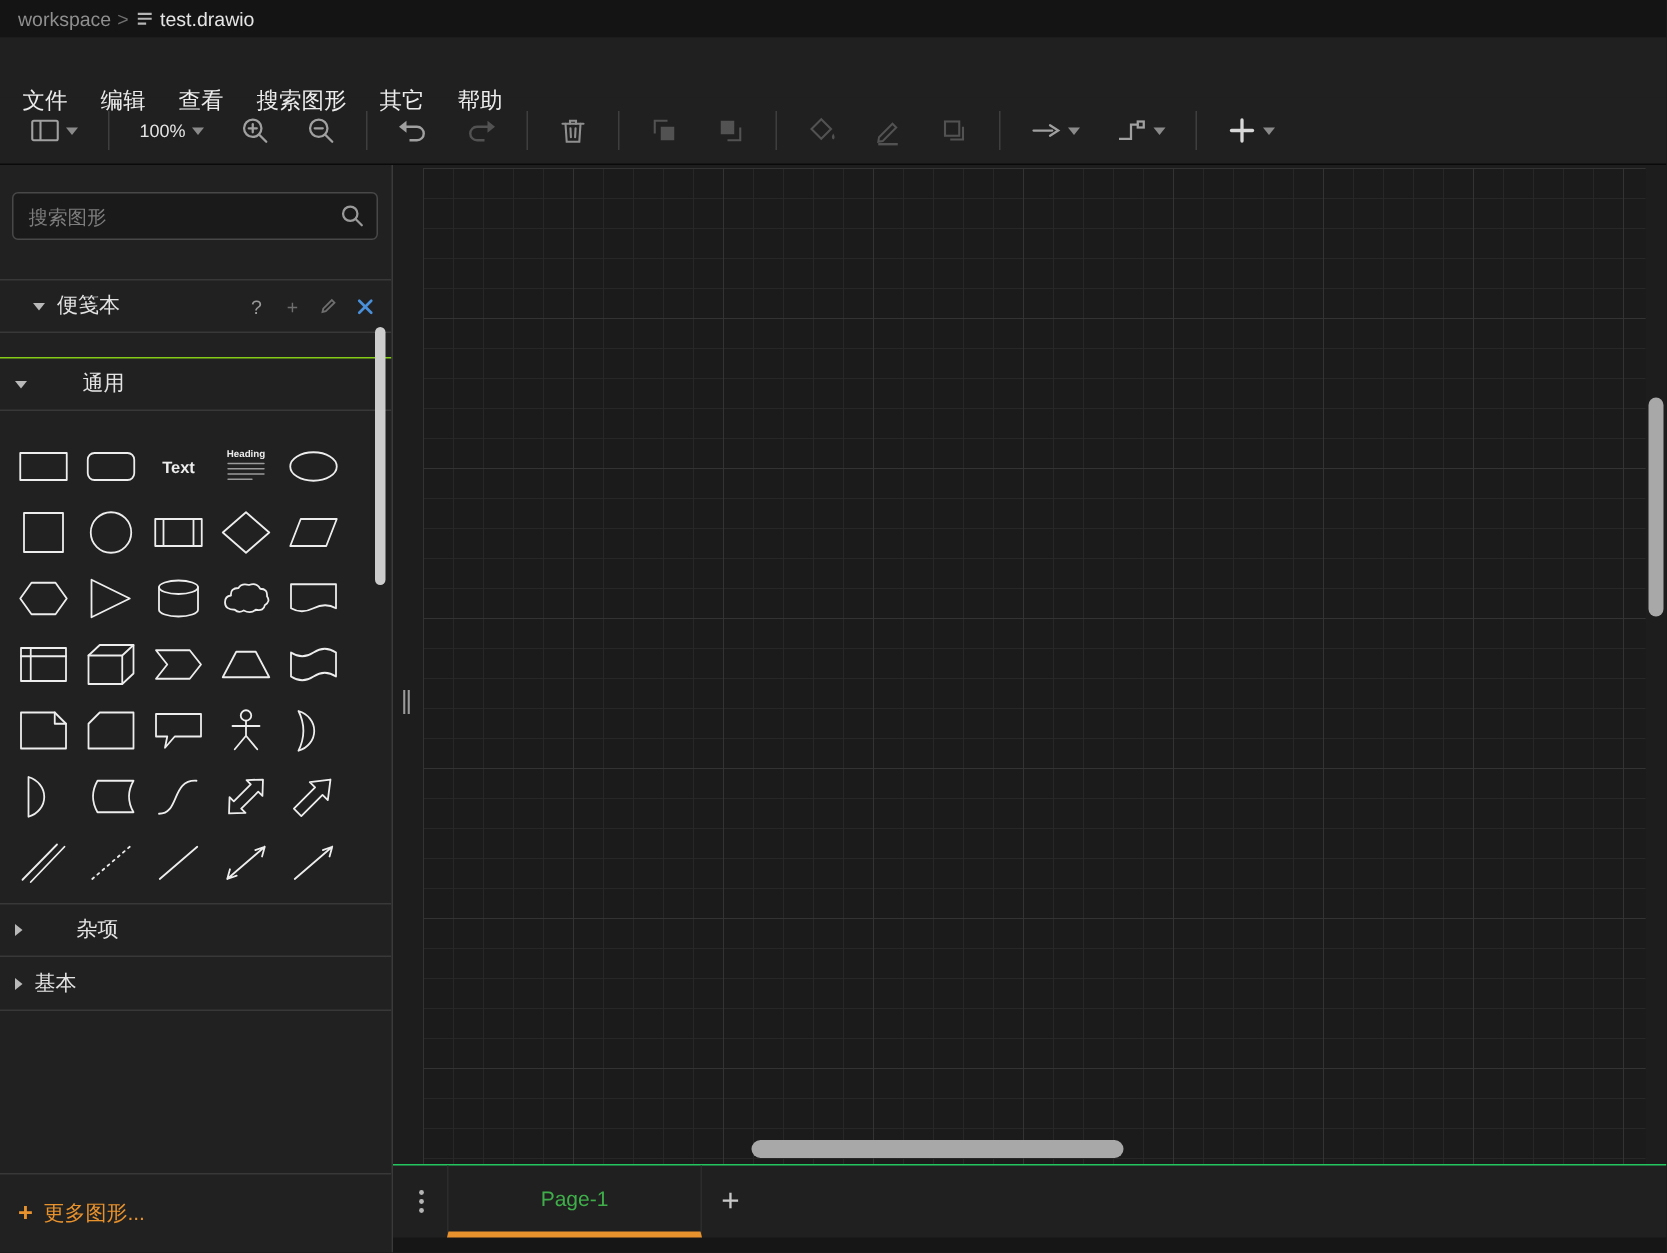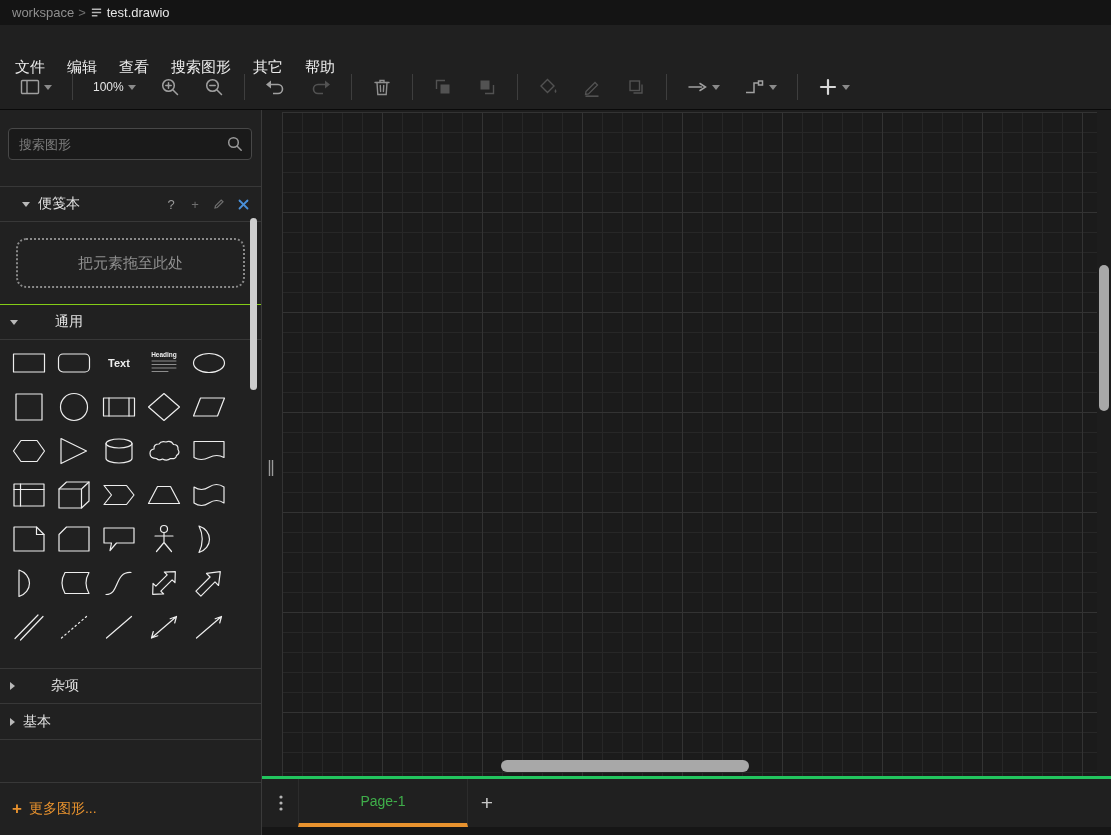--- a/index.html
+++ b/index.html
@@ -44,21 +44,21 @@
   .search-input::placeholder{color:#7d7d7d;}
   .mag{position:absolute;right:9px;top:8px;color:#9a9a9a;cursor:pointer;}
   .sec-head{display:flex;align-items:center;height:36px;padding:0 10px;border-bottom:1px solid #383838;font-size:14px;color:#e3e3e3;gap:8px;cursor:pointer;}
   .sec-head.first{margin-top:26px;border-top:1px solid #383838;padding-left:22px;}
   .sec-spacer{flex:1;}
   .sp-ico{display:flex;align-items:center;justify-content:center;width:16px;color:#9a9a9a;font-size:13px;cursor:pointer;background:none;border:none;font-family:inherit;padding:0;}
   .sp-ico.dim{color:#6e6e6e;}
   .drop-area{margin:16px 16px;height:50px;border:2px dotted #8a8a8a;border-radius:10px;display:flex;align-items:center;justify-content:center;color:#909090;font-size:15px;cursor:default;}
   .gen-head{margin-top:16px;border-top:1px solid #84cc16;gap:37px;}
   .shape-grid{display:grid;grid-template-columns:repeat(5,45px);grid-auto-rows:44px;padding:8px 6px 2px 6px;}
-  .shape-cell{display:flex;align-items:flex-start;justify-content:center;cursor:grab;color:var(--shape-stroke);}
+  .shape-cell{display:flex;align-items:flex-end;justify-content:center;cursor:grab;color:var(--shape-stroke);}
   .shape-icon{display:flex;}
   .collapsed-head{height:36px;border-bottom:1px solid #383838;}
   .collapsed-head.topline{margin-top:10px;border-top:1px solid #383838;gap:36px;}
   .sidebar-footer{position:absolute;bottom:0;left:0;right:0;height:53px;border-top:1px solid #383838;background:#212121;display:flex;align-items:center;padding:0 12px;gap:7px;font-size:14px;color:var(--accent);cursor:pointer;}
   .plus-orange{font-size:17px;font-weight:bold;color:var(--accent);}
   .sidebar-scroll-thumb{position:absolute;right:4px;top:108px;width:7px;height:172px;background:#cdcdcd;border-radius:4px;cursor:pointer;}
   
   .canvas-col{flex:1;position:relative;background:#1d1d1d;}
   .collapse-handle{position:absolute;left:5px;top:348px;color:#9a9a9a;cursor:pointer;}
   .canvas{
@@ -68,21 +68,21 @@
       linear-gradient(to right,#333333 1px,transparent 1px),
       linear-gradient(to bottom,#333333 1px,transparent 1px),
       linear-gradient(to right,#272727 1px,transparent 1px),
       linear-gradient(to bottom,#272727 1px,transparent 1px);
     background-size:100px 100px,100px 100px,20px 20px,20px 20px;
     cursor:default;
   }
   .vthumb{position:absolute;right:2px;top:155px;width:10px;height:146px;background:#a8a8a8;border-radius:5px;cursor:pointer;}
   .hthumb{position:absolute;left:239px;bottom:63px;width:248px;height:12px;background:#a8a8a8;border-radius:6px;cursor:pointer;}
   
-  .footer{position:absolute;left:0;right:0;bottom:0;height:59px;border-top:3px solid #22c55e;background:#202020;}
+  .footer{position:absolute;left:0;right:0;bottom:0;height:59px;border-top:1px solid #22c55e;background:#202020;}
   .tabbar{height:48px;display:flex;align-items:stretch;}
   .dots-btn{width:30px;margin-left:4px;display:flex;align-items:center;justify-content:center;color:#b5b5b5;background:none;border:none;cursor:pointer;}
   .page-tab{width:170px;margin-left:2px;display:flex;align-items:center;justify-content:center;font-size:14px;color:var(--page-green);border-left:1px solid #2c2c2c;border-right:1px solid #2c2c2c;border-bottom:4px solid var(--accent);cursor:pointer;}
   .add-page{width:38px;display:flex;align-items:center;justify-content:center;font-size:21px;color:#c8c8c8;background:none;border:none;cursor:pointer;font-family:inherit;}
   .strip{height:11px;background:#161616;}
 </style>
 </head>
 <body>
 
 <div class="titlebar">
@@ -240,23 +240,20 @@
         </svg>
       </button>
       <button class="sp-ico" style="color:var(--close-blue);">
         <svg width="11" height="11" viewBox="0 0 11 11" stroke="currentColor" stroke-width="1.8" stroke-linecap="round">
           <line x1="1.5" y1="1.5" x2="9.5" y2="9.5"></line>
             <line x1="9.5" y1="1.5" x2="1.5" y2="9.5"></line>
         </svg>
       </button>
     </div>
 
-    <div class="drop-area">
-      <span>把元素拖至此处</span>
-    </div>
 
     <div class="sec-head gen-head">
       <span class="tri-down light"></span>
       <span>通用</span>
     </div>
 
     <div class="shape-grid">
         <div class="shape-cell">
           <span class="shape-icon">
             <svg width="34" height="30" viewBox="0 0 34 30" fill="none" stroke="currentColor" stroke-width="1.2" stroke-linejoin="round" stroke-linecap="round">

